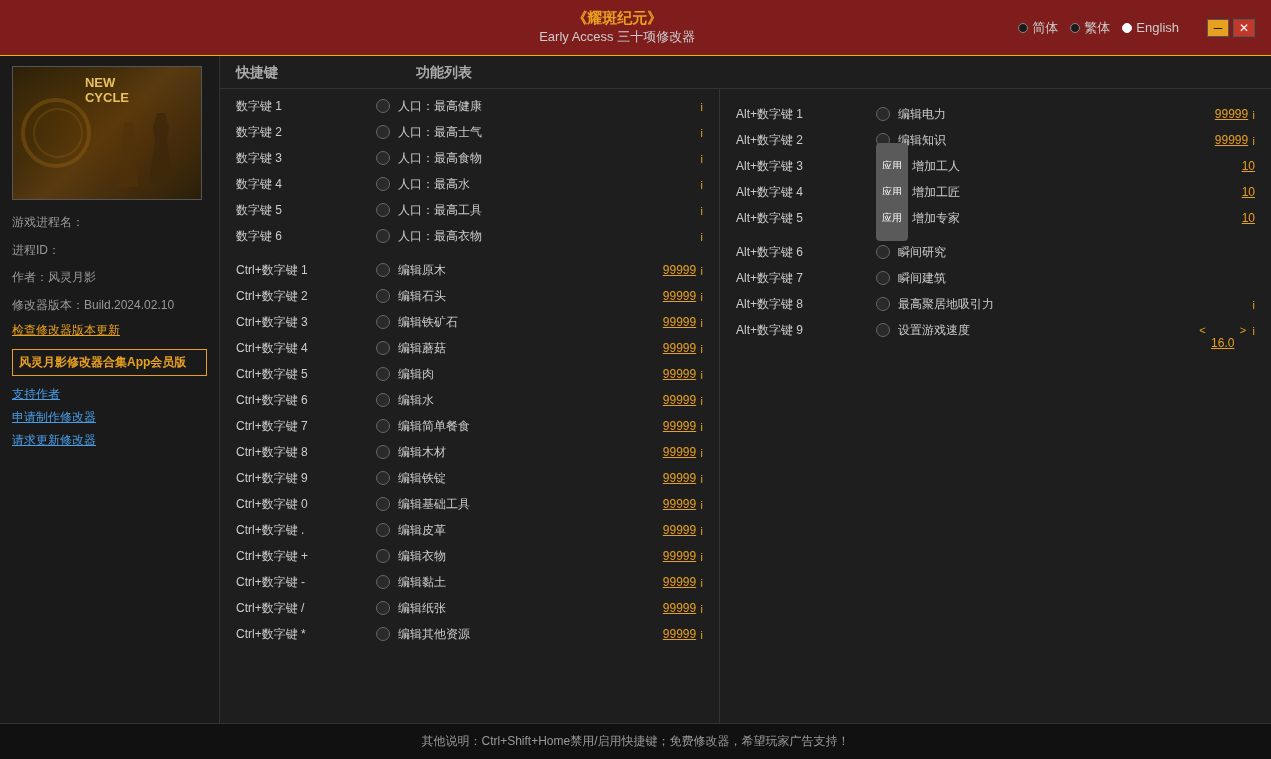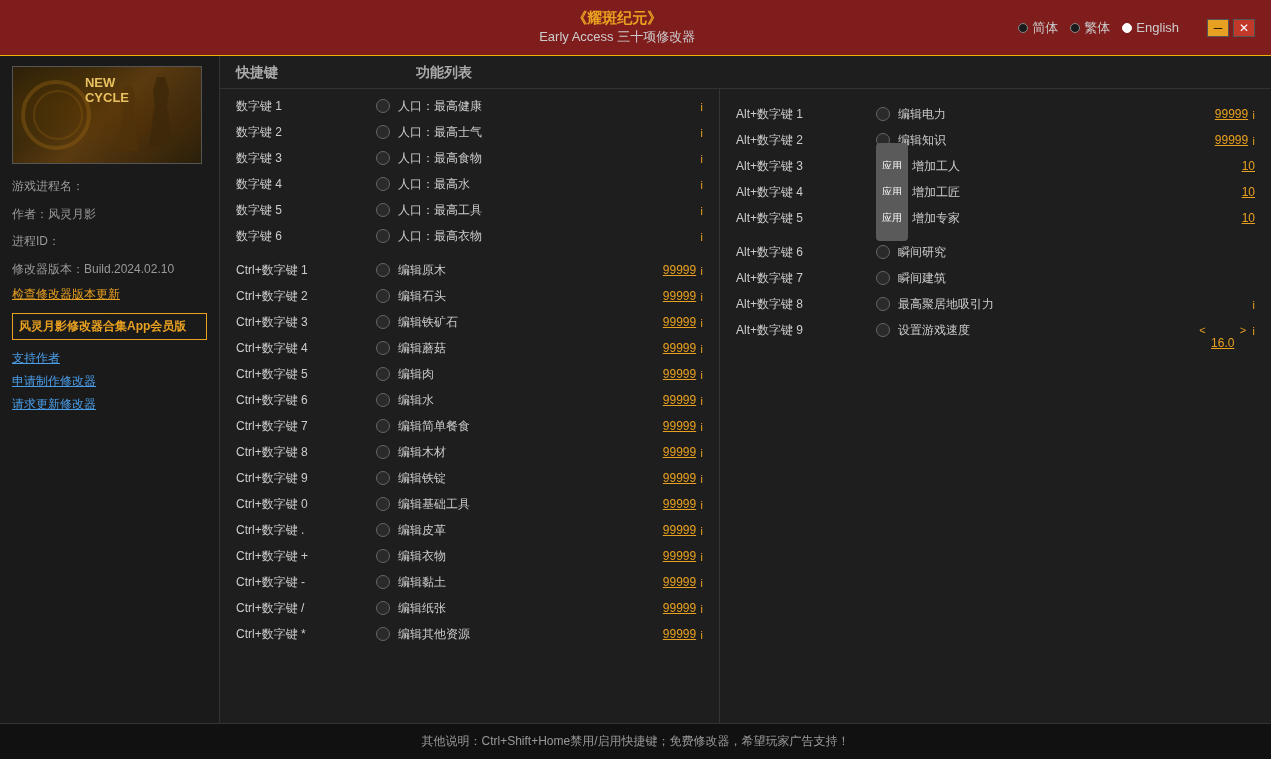--- a/index.html
+++ b/index.html
@@ -91,21 +91,21 @@
       min-width: 220px;
       background: #1a1a1a;
       padding: 10px 12px;
       border-right: 1px solid #333;
       display: flex;
       flex-direction: column;
       gap: 6px;
     }
     #game-image {
       width: 190px;
-      height: 98px;
+      height: 134px;
       background: linear-gradient(135deg, #2a1f0a 0%, #3d2b0a 30%, #5a3a10 50%, #2a1f0a 100%);
       border: 1px solid #555;
       display: flex;
       align-items: center;
       justify-content: center;
       margin-bottom: 6px;
       position: relative;
       overflow: hidden;
     }
     .sidebar-label {
@@ -357,22 +357,22 @@
     <div id="game-image">
       <div class="game-img-overlay"></div>
       <div class="gear-bg"></div>
       <div class="gear-bg2"></div>
       <div class="game-img-title">NEW<br>CYCLE</div>
       <div class="fig1"></div>
       <div class="fig2"></div>
     </div>
 
     <div class="sidebar-label">游戏进程名：</div>
+    <div class="sidebar-label">进程ID：</div>
     <div class="sidebar-label">作者：风灵月影</div>
-    <div class="sidebar-label">进程ID：</div>
     <div class="sidebar-label">修改器版本：Build.2024.02.10</div>
     <div class="sidebar-link">检查修改器版本更新</div>
 
     <div id="membership-section">
       <div id="membership-title">风灵月影修改器合集App会员版</div>
     </div>
 
     <div class="sidebar-link-blue">支持作者</div>
     <div class="sidebar-link-blue">申请制作修改器</div>
     <div class="sidebar-link-blue">请求更新修改器</div>

